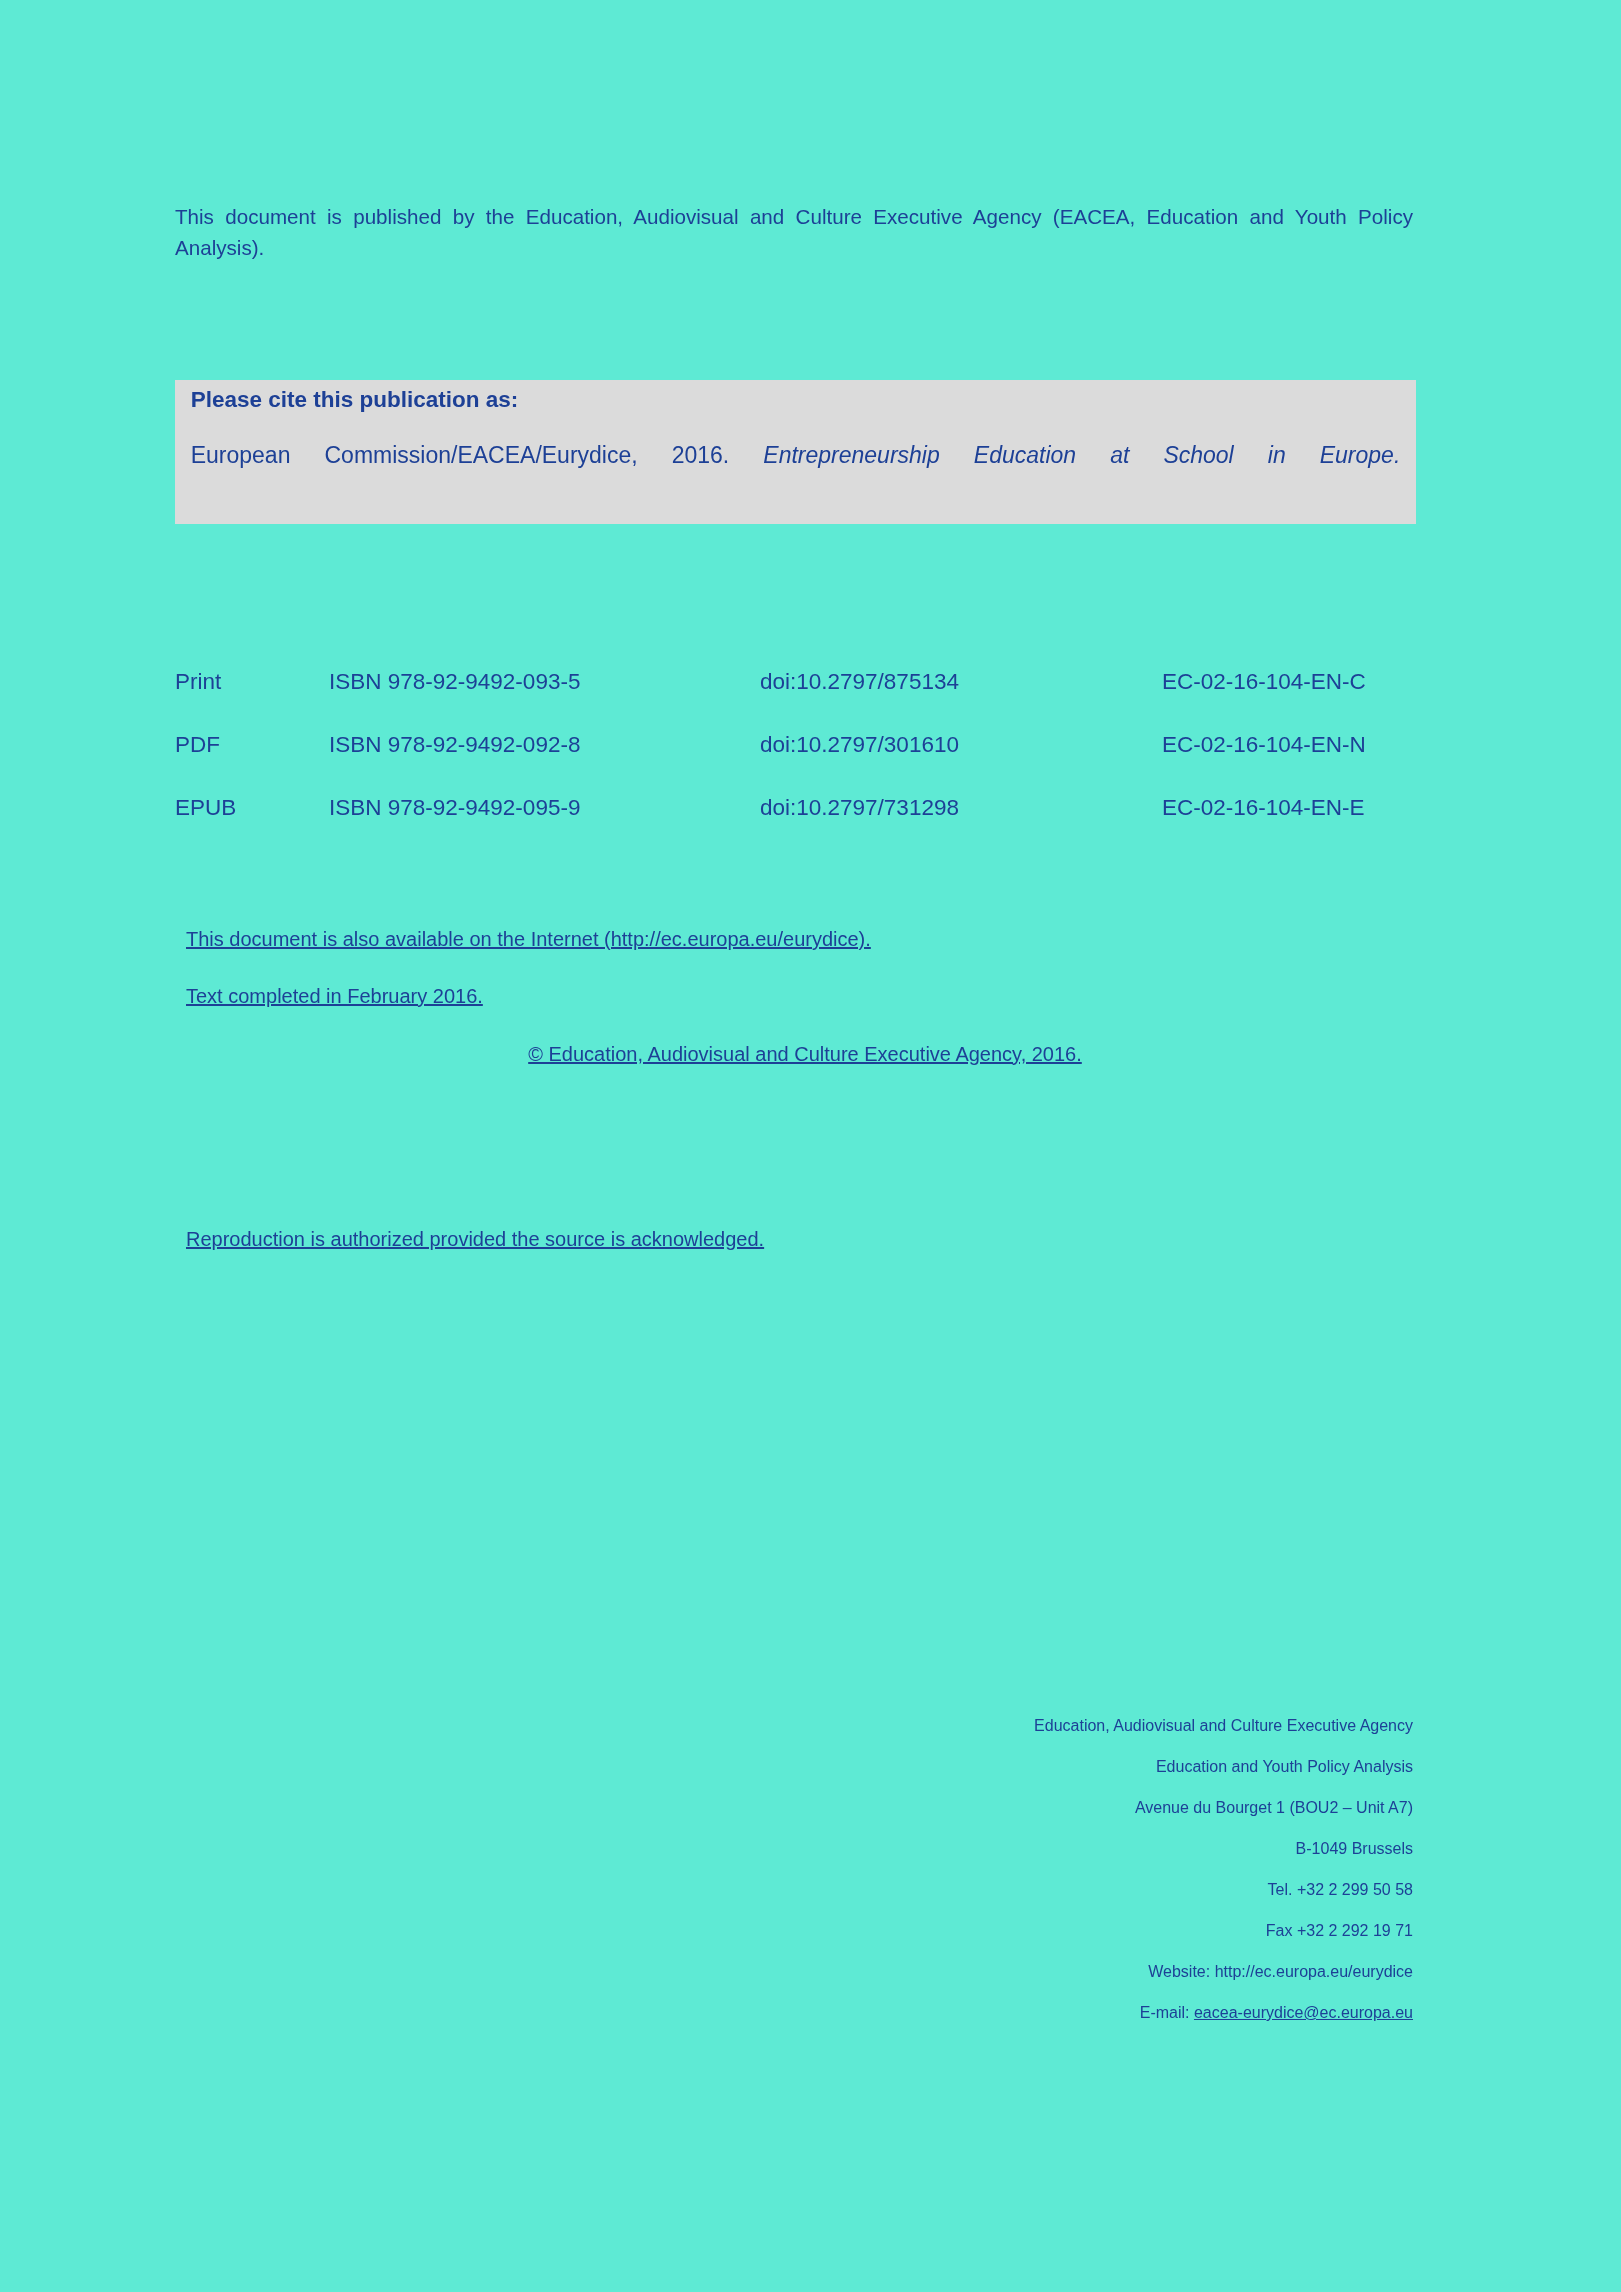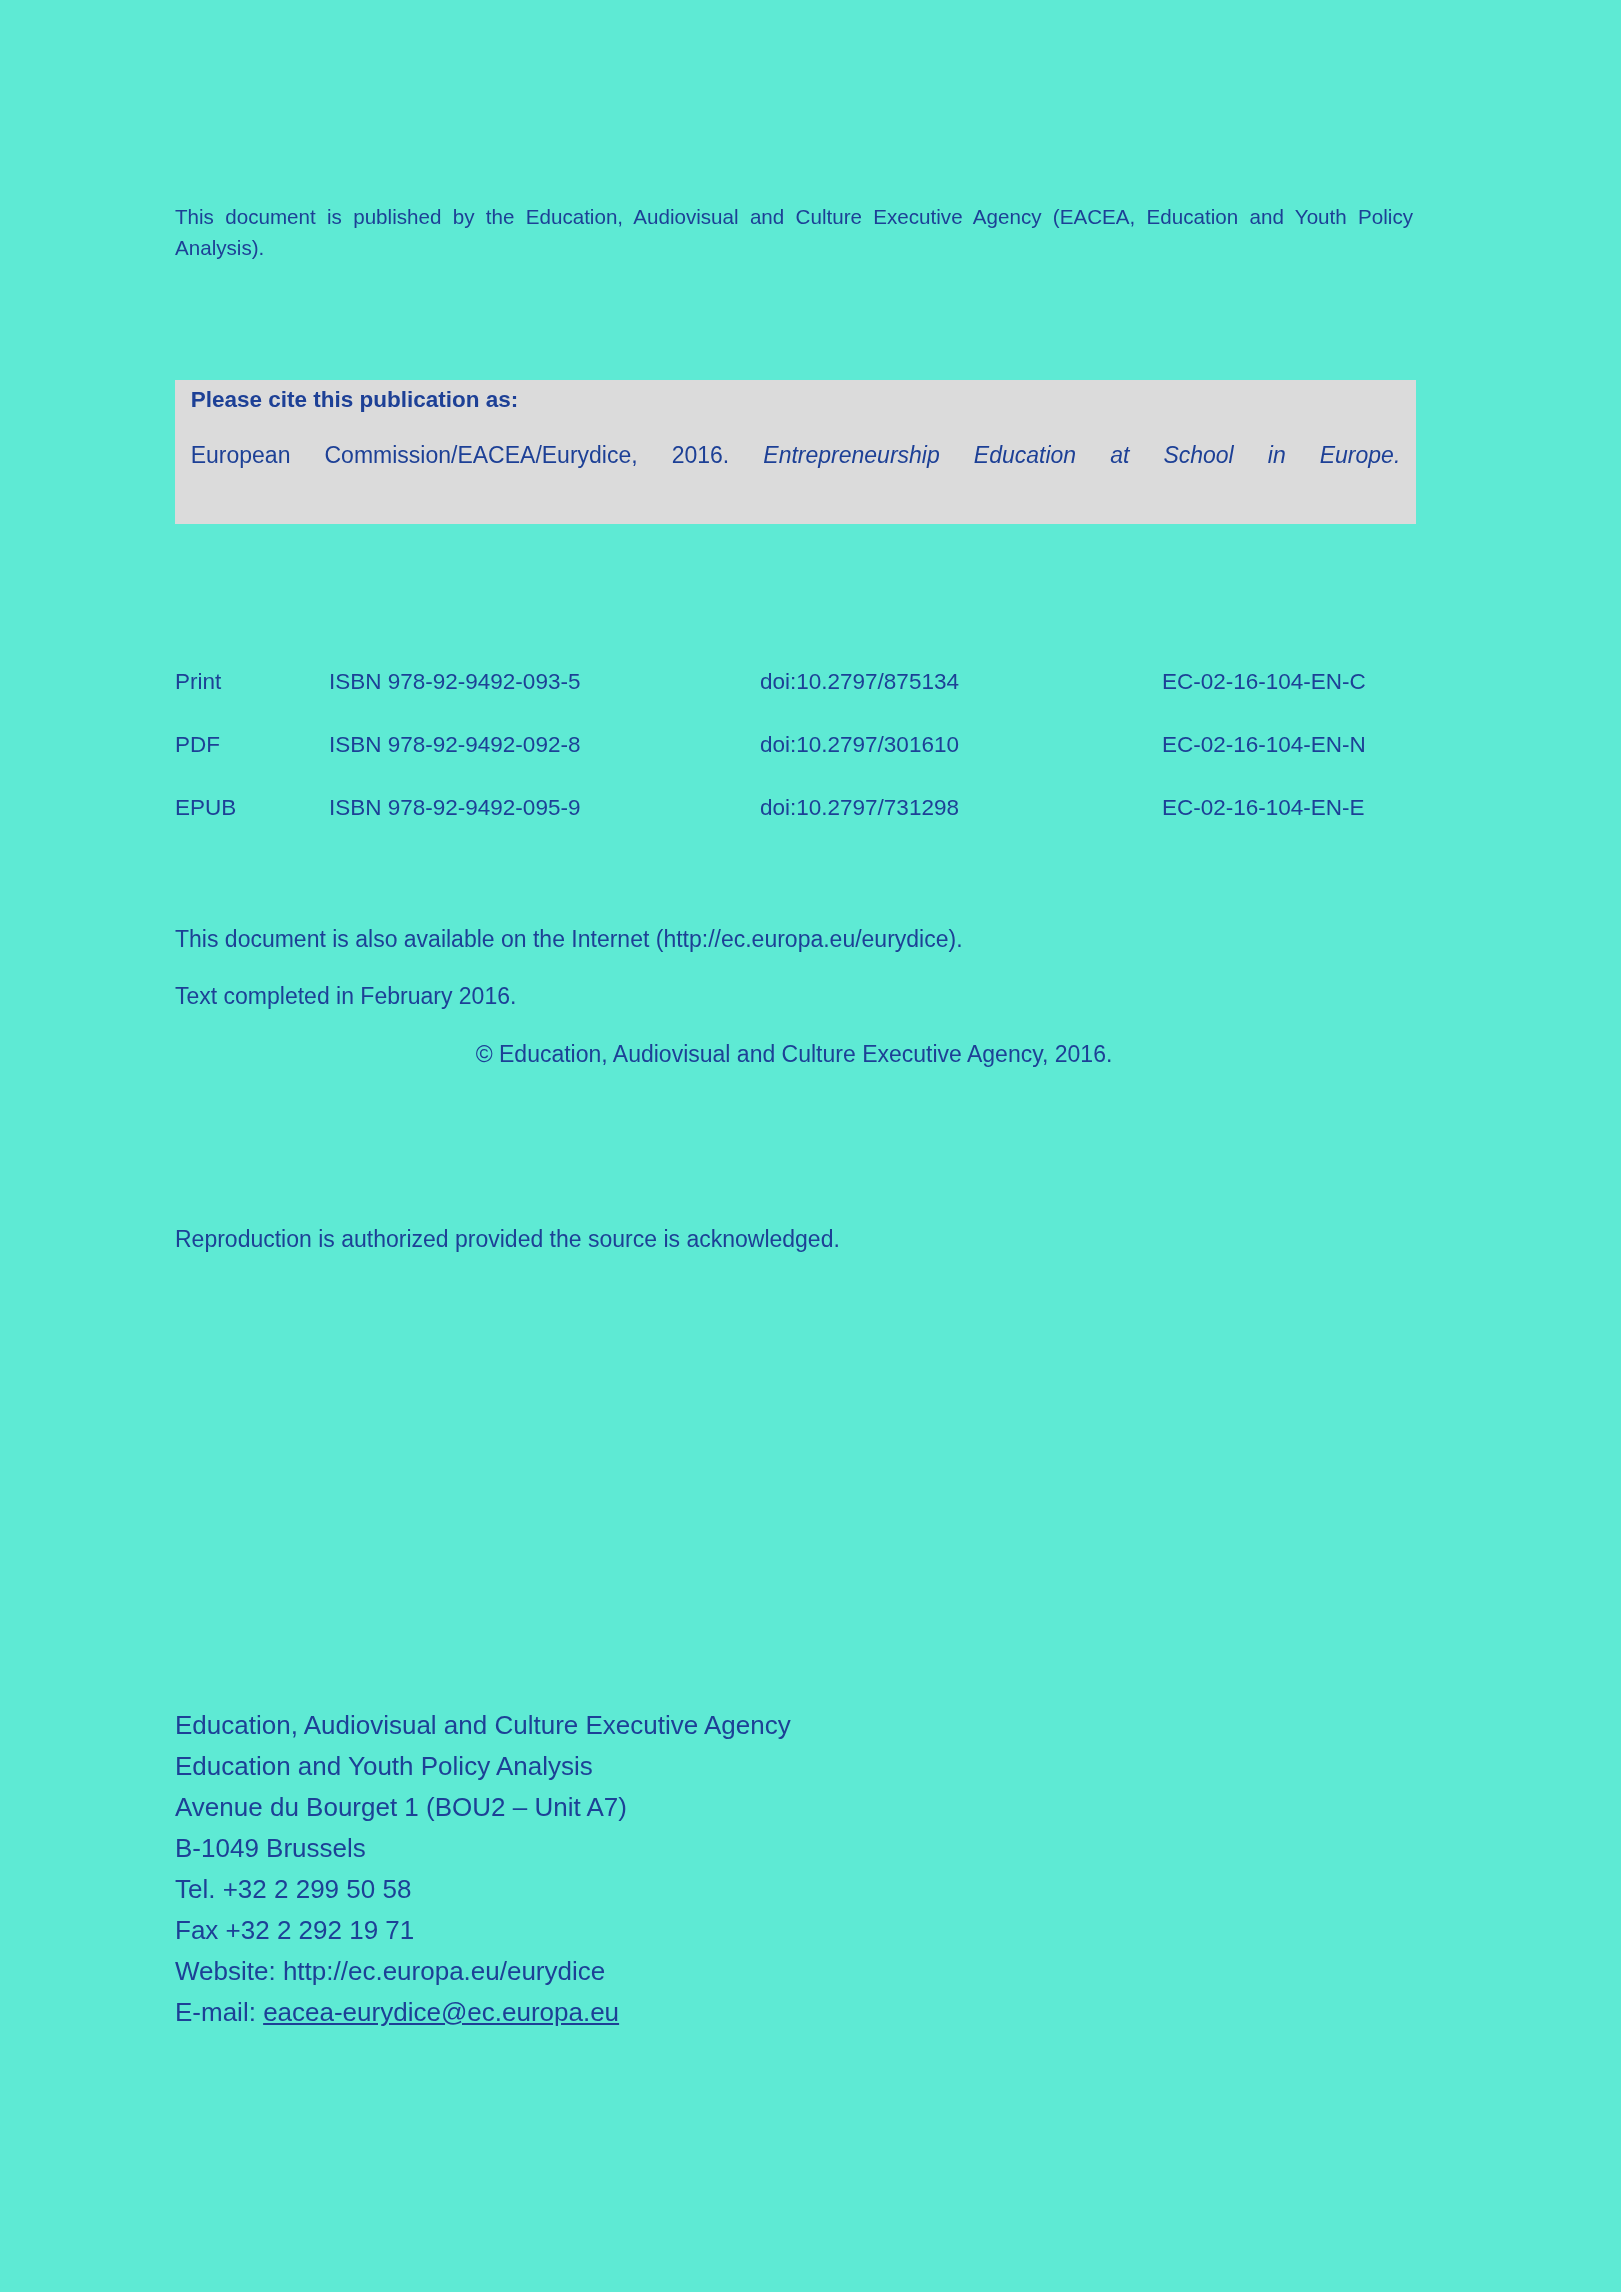--- a/index.html
+++ b/index.html
@@ -59,37 +59,39 @@
     width: 1238px;
     display: grid;
     grid-template-columns: 154px 431px 402px 1fr;
     grid-auto-rows: 63px;
     font-size: 22.5px;
     line-height: 27.4px;
   }
   
   .mline {
     position: absolute;
-    left: 175px;
+    left: 186px;
     width: 1238px;
-    font-size: 23px;
+    font-size: 20px;
     line-height: 27.4px;
+    text-decoration: underline;
   }
   .availability-note { top: 926px; }
   .completion-note  { top: 983px; }
   .copyright-note   { top: 1041px; text-align: center; }
   .reproduction-note{ top: 1226px; }
   
   .contact-block {
     position: absolute;
     left: 175px;
     top: 1705px;
     width: 1238px;
-    font-size: 26px;
+    font-size: 16px;
     line-height: 41px;
+    text-align: right;
   }
   .email-link {
     color: #1d4096;
     text-decoration: underline;
     cursor: pointer;
   }
 </style>
 </head>
 <body>
 

